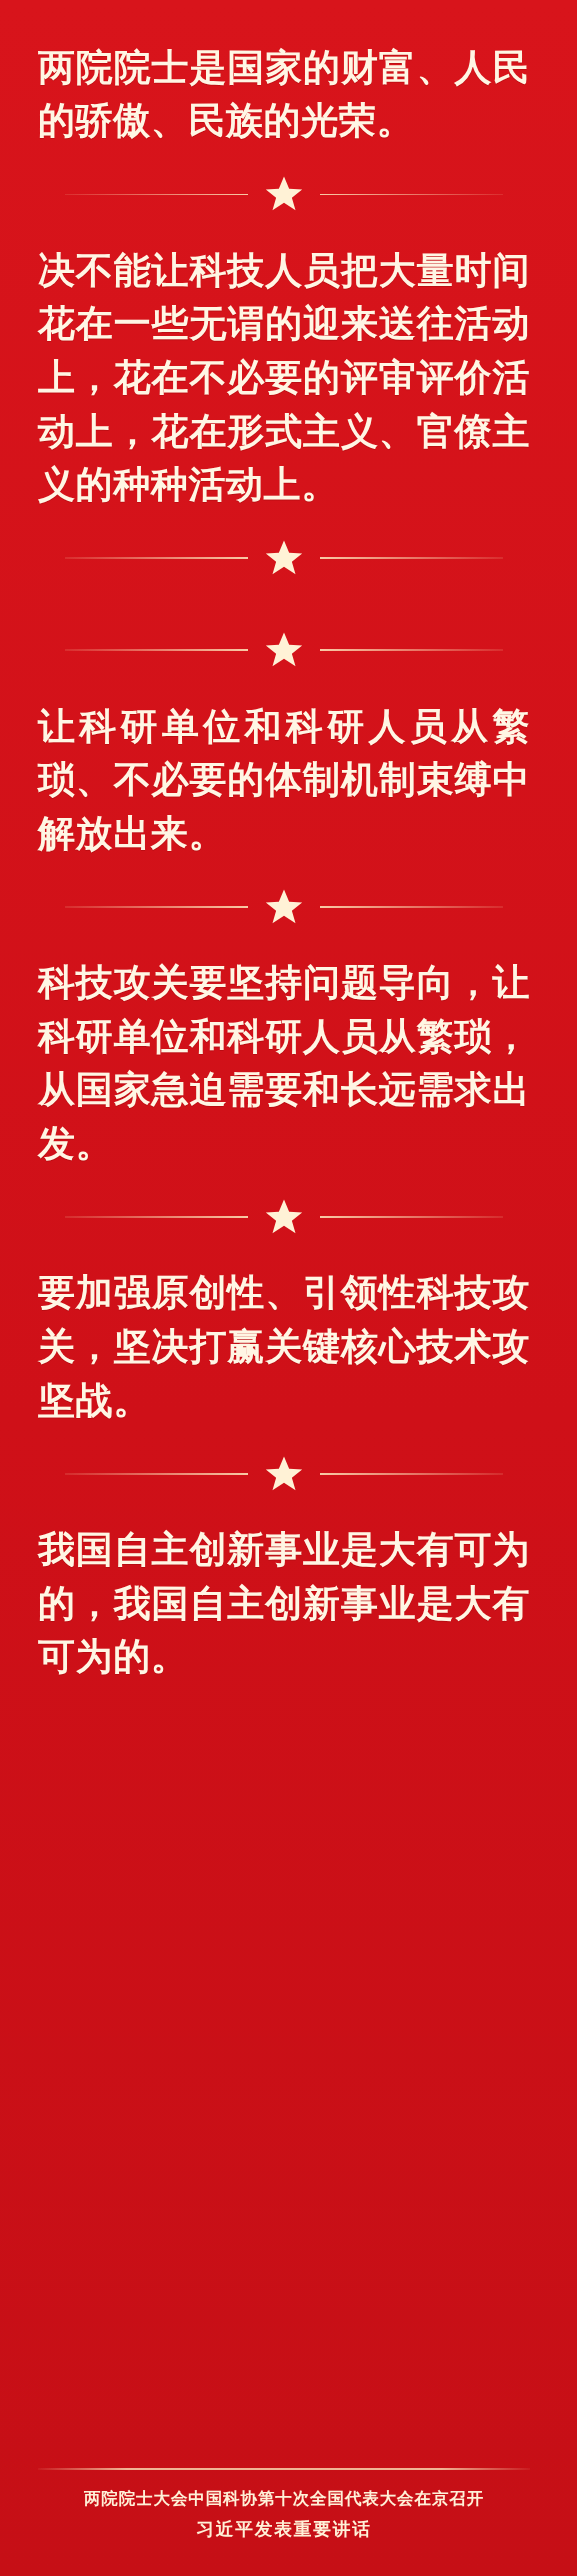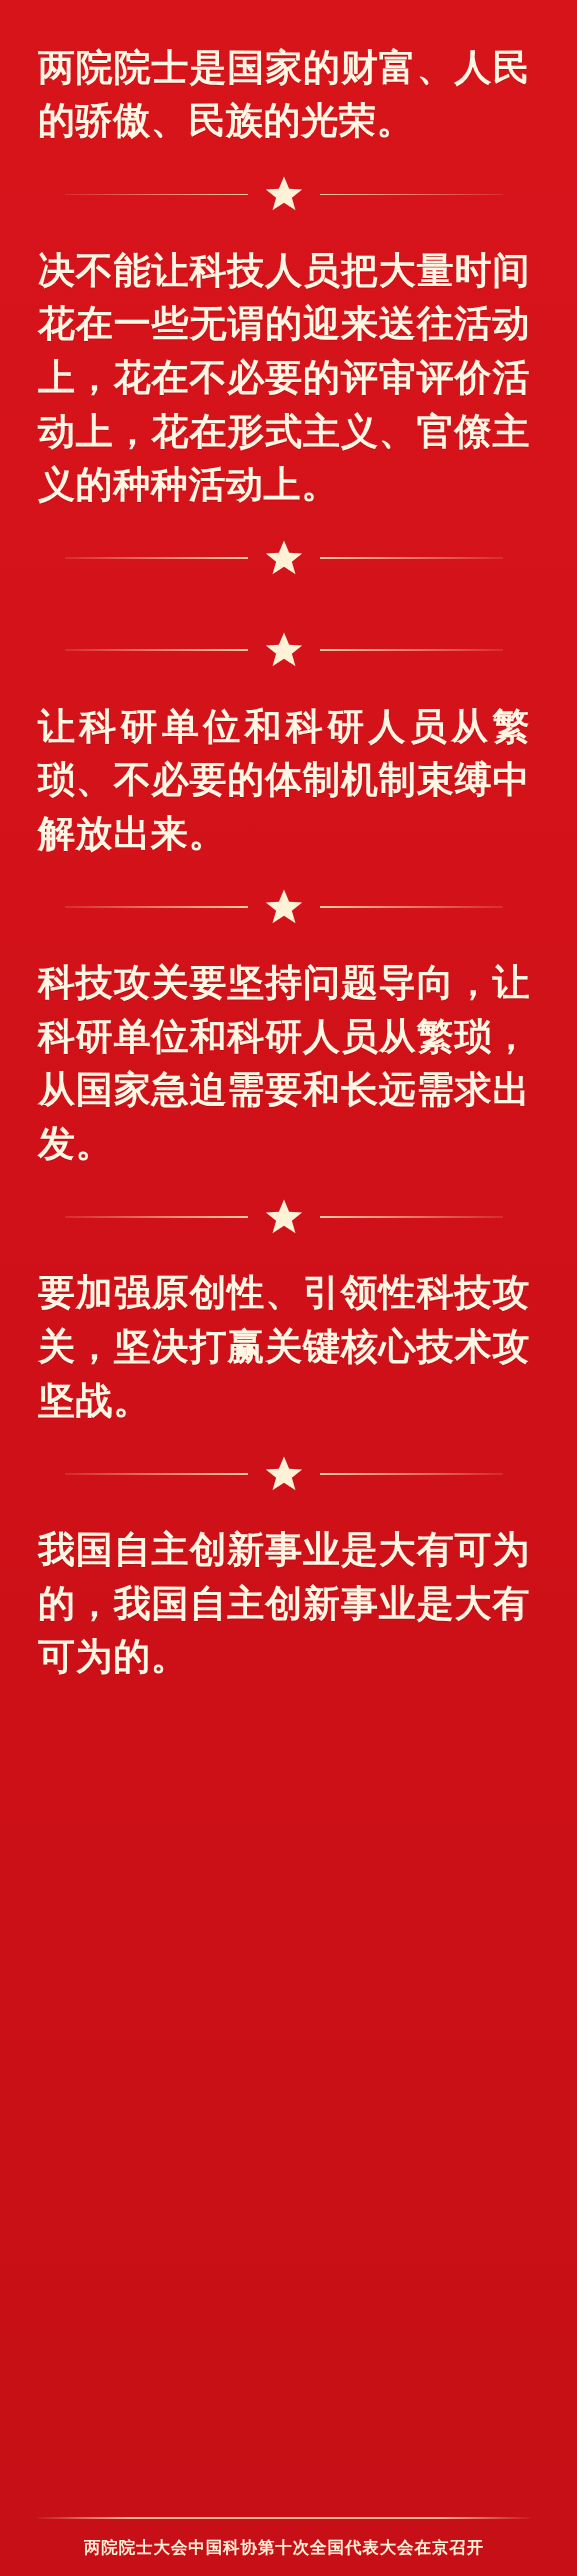--- a/index.html
+++ b/index.html
@@ -61,21 +61,21 @@
     flex: 0 0 auto;
     display: flex;
     align-items: center;
     justify-content: center;
   }
   .divider .star svg {
     display: block;
   }
   .footer {
     margin-top: auto;
-    padding: 28px 0 15px 0;
+    padding: 28px 0 33px 0;
     text-align: center;
   }
   .footer .rule {
     width: 100%;
     height: 1.8px;
     background: linear-gradient(90deg, rgba(255,235,190,0.05), rgba(255,235,190,0.75) 18%, rgba(255,235,190,0.75) 82%, rgba(255,235,190,0.05));
     margin-bottom: 16px;
   }
   .footer-line {
     font-size: 16.5px;
@@ -176,16 +176,17 @@
     <div class="line right"></div>
   </div>
 
   <div class="quote-block">
     <p class="quote-text">我国自主创新事业是大有可为的，我国自主创新事业是大有可为的。</p>
   </div>
 
   <div class="footer">
     <div class="rule"></div>
     <div class="footer-line">两院院士大会中国科协第十次全国代表大会在京召开</div>
+    <div class="footer-line second">习近平发表重要讲话</div>
   </div>
 
 </div>
 
 
 </body></html>

